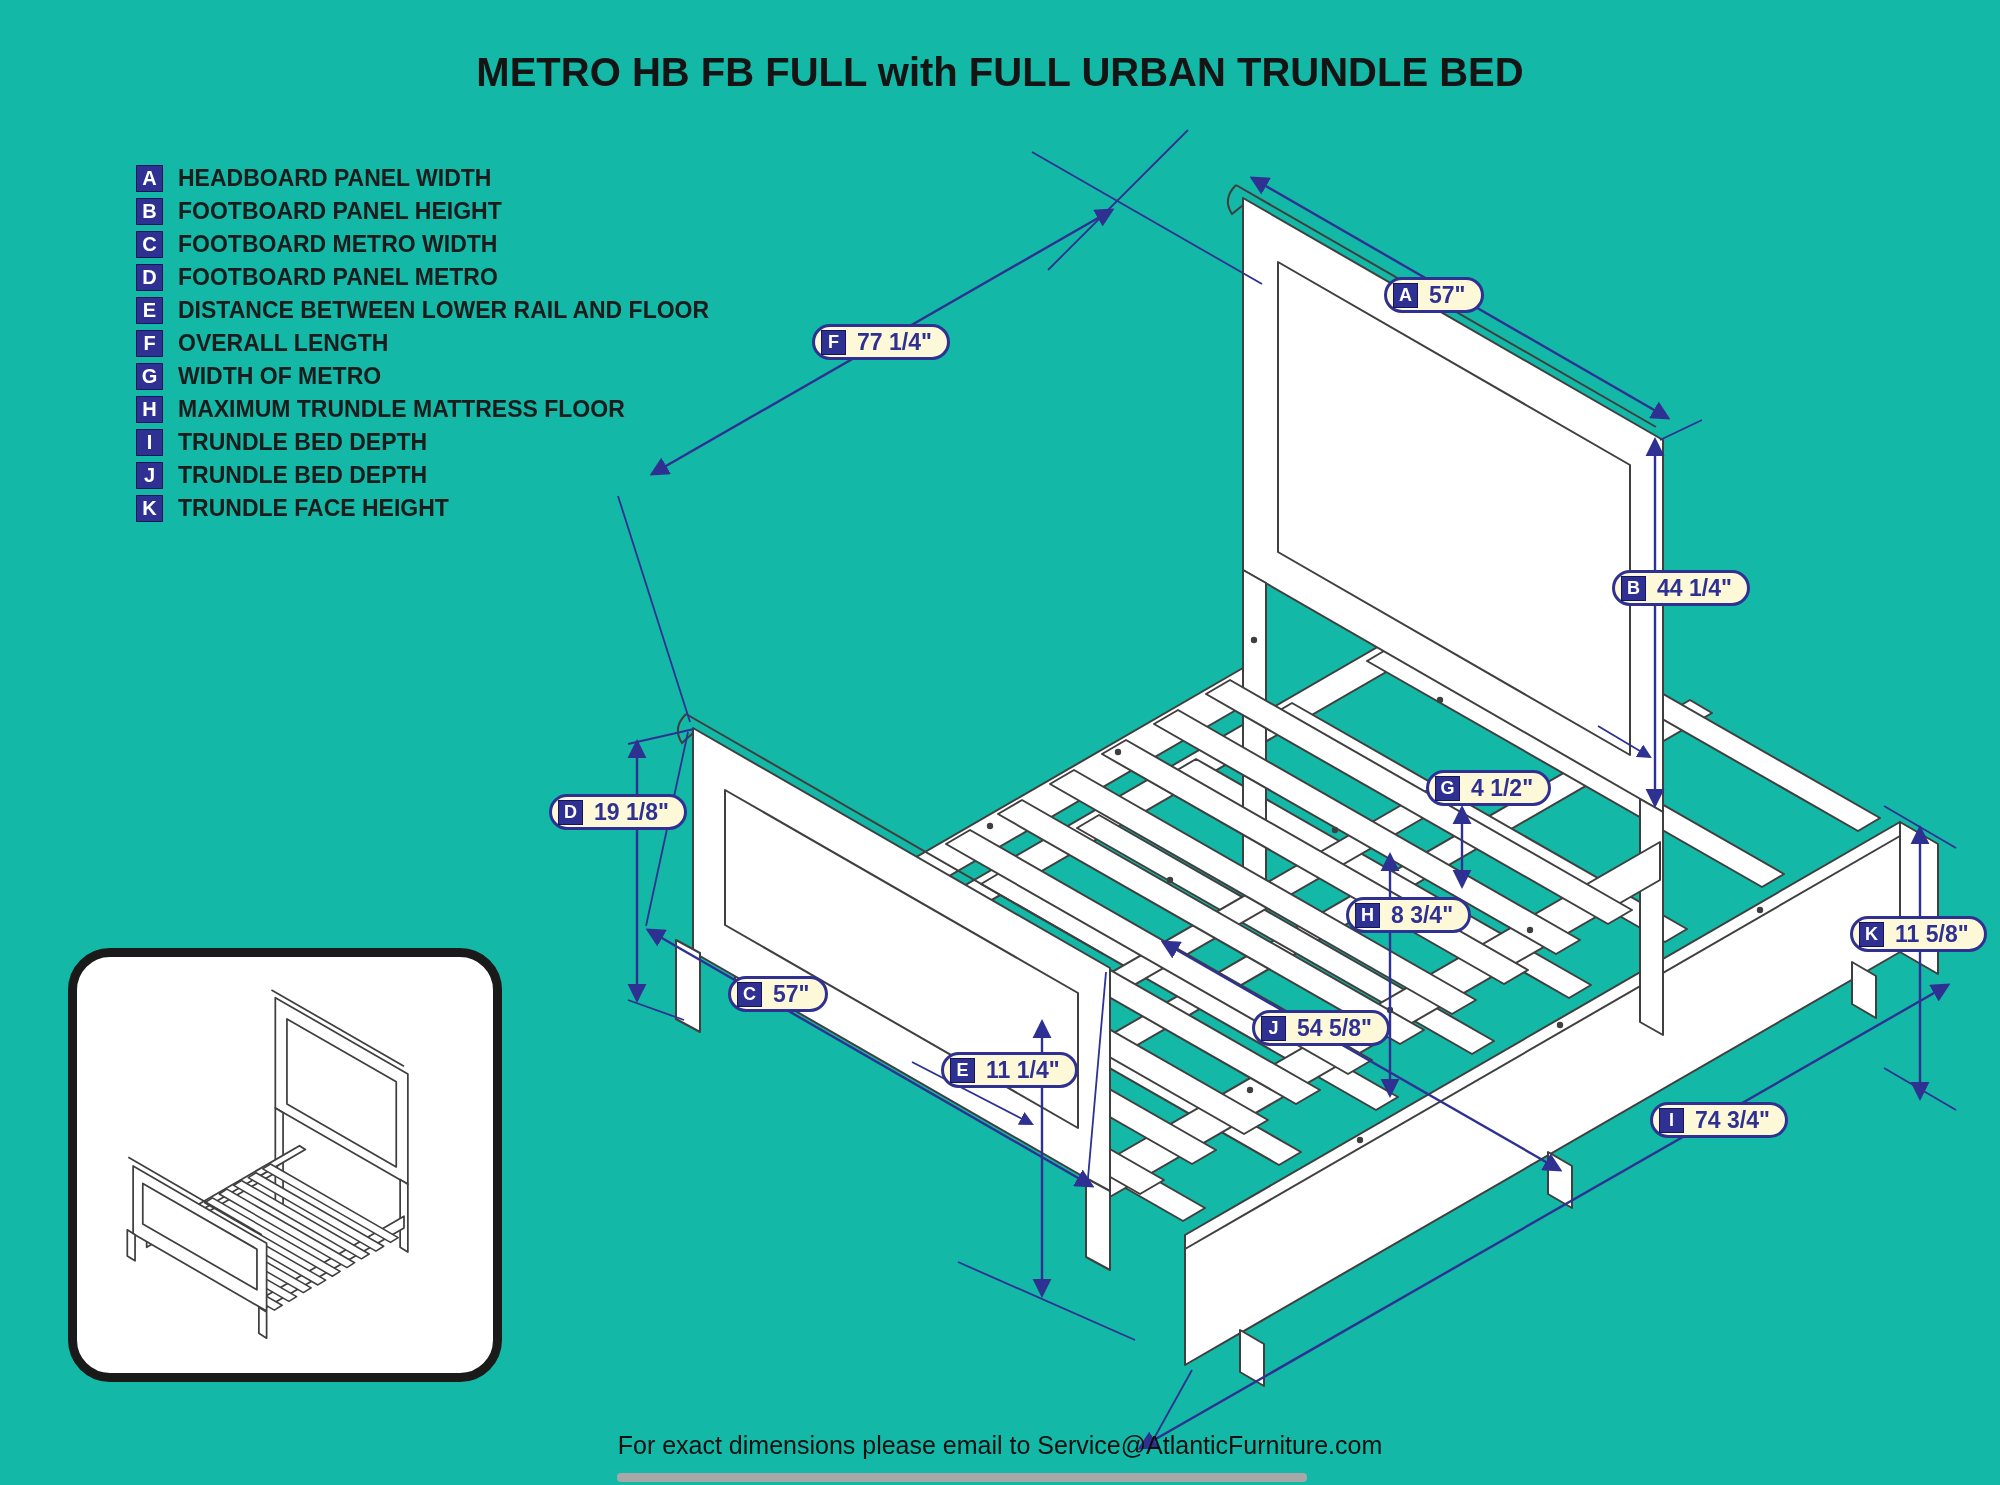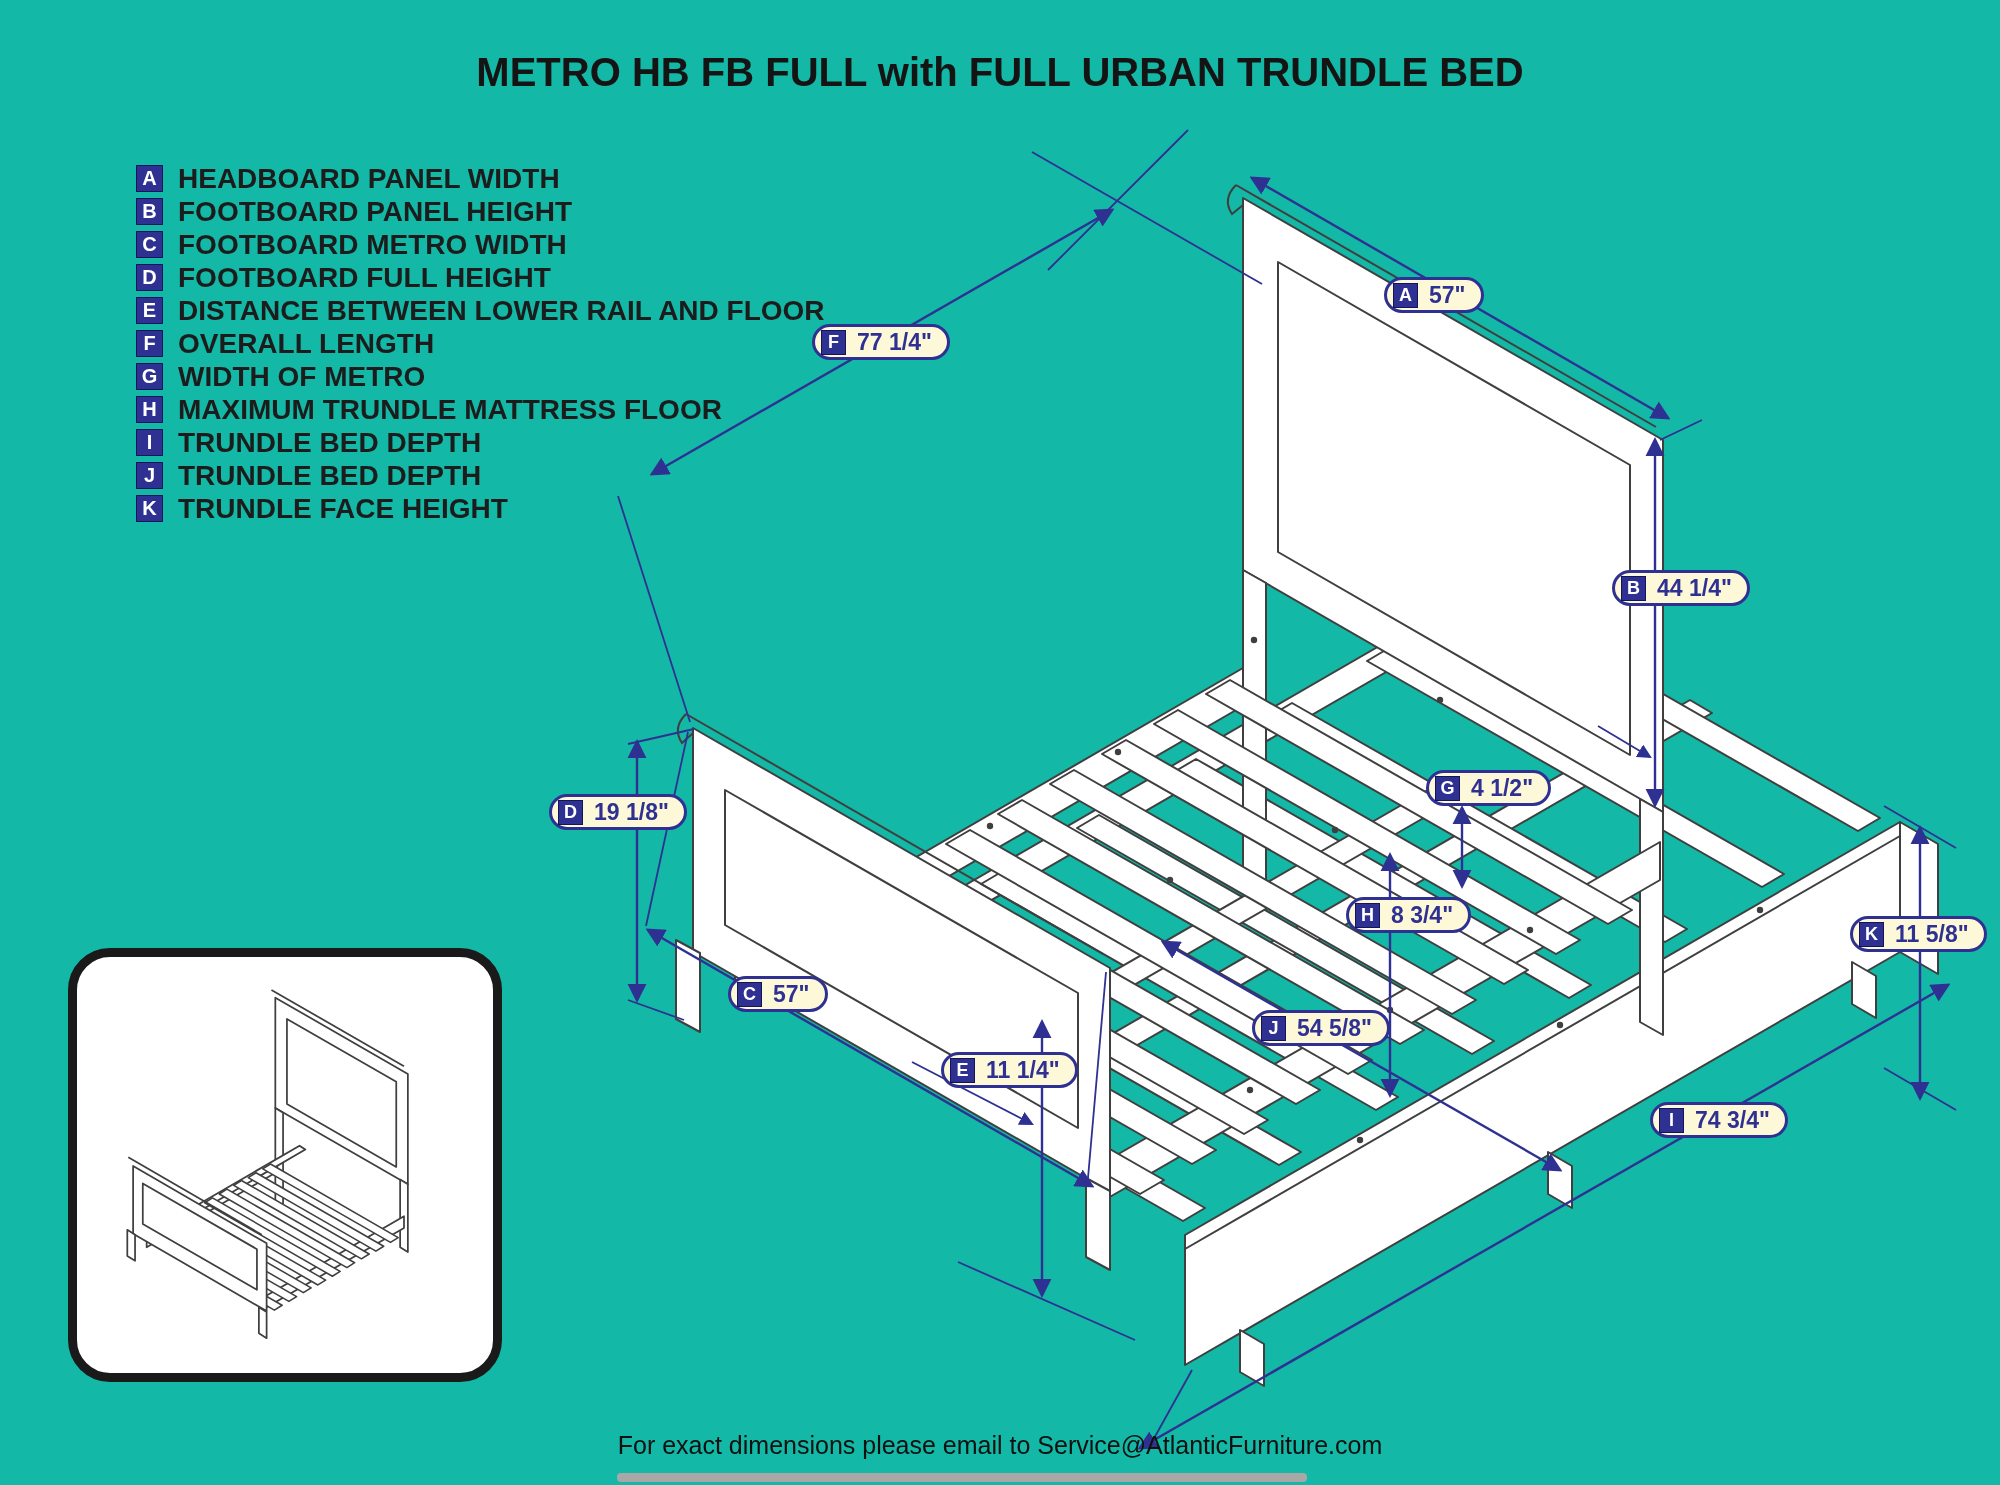--- a/index.html
+++ b/index.html
@@ -7,21 +7,21 @@
         font-family:"Liberation Sans", sans-serif;}
   
   .title{position:absolute;top:50px;left:0;width:100%;text-align:center;
          font-size:40px;font-weight:bold;color:#141414;letter-spacing:0px;}
   
   .legend{position:absolute;left:136px;top:162px;}
   .legend-row{display:flex;align-items:center;height:33px;gap:15px;}
   .chip{display:flex;align-items:center;justify-content:center;
         width:27px;height:27px;background:#2e3192;color:#ffffff;
         font-weight:bold;font-size:20px;border:1px solid #14145a;box-sizing:border-box;}
-  .legend-label{font-size:28px;font-weight:bold;color:#1c1c1c;white-space:nowrap;}
+  .legend-label{font-size:23px;font-weight:bold;color:#1c1c1c;white-space:nowrap;}
   
   .dim{position:absolute;display:inline-flex;align-items:center;gap:11px;
        background:#fdf8d7;border:3px solid #2e3192;border-radius:18px;
        padding:2px 15px 2px 6px;height:36px;box-sizing:border-box;}
   .dim .chip{width:25px;height:25px;font-size:18px;}
   .dim-value{color:#2e3192;font-size:23px;font-weight:bold;white-space:nowrap;}
   
   .thumb{position:absolute;left:68px;top:948px;width:434px;height:434px;
          border:9px solid #1a1a1a;border-radius:42px;background:#ffffff;box-sizing:border-box;}
   
@@ -157,21 +157,21 @@
     <div class="legend-row">
         <span class="chip">B</span>
         <span class="legend-label">FOOTBOARD PANEL HEIGHT</span>
       </div>
     <div class="legend-row">
         <span class="chip">C</span>
         <span class="legend-label">FOOTBOARD METRO WIDTH</span>
       </div>
     <div class="legend-row">
         <span class="chip">D</span>
-        <span class="legend-label">FOOTBOARD FULL HEIGHT</span>
+        <span class="legend-label">FOOTBOARD PANEL METRO</span>
       </div>
     <div class="legend-row">
         <span class="chip">E</span>
         <span class="legend-label">DISTANCE BETWEEN LOWER RAIL AND FLOOR</span>
       </div>
     <div class="legend-row">
         <span class="chip">F</span>
         <span class="legend-label">OVERALL LENGTH</span>
       </div>
     <div class="legend-row">

